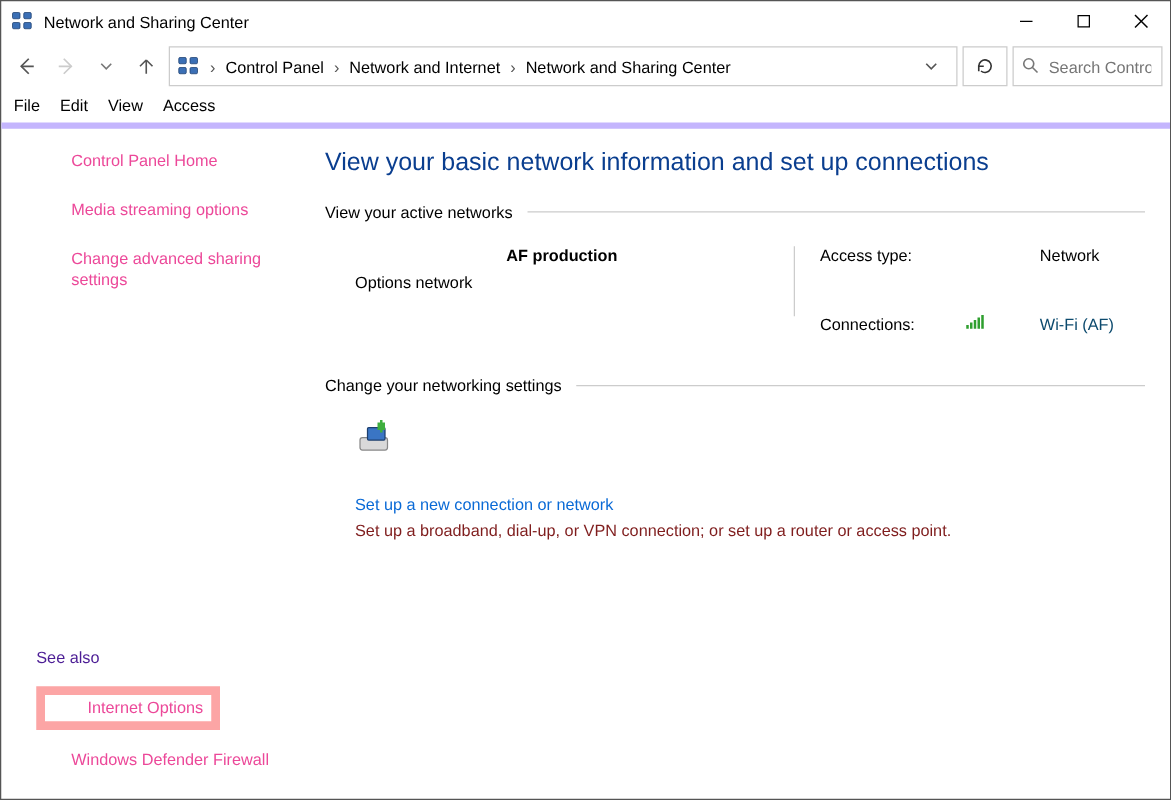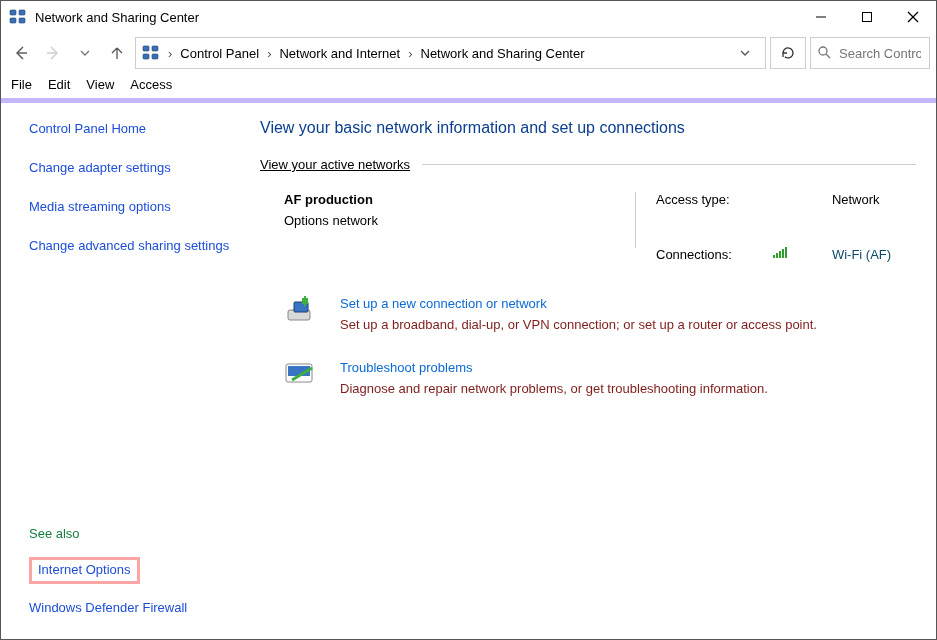--- a/index.html
+++ b/index.html
@@ -109,83 +109,84 @@
     height: calc(640px - 32px - 40px - 28px);
   }
   .sidebar {
     width: 255px;
     padding: 18px 18px 10px 28px;
     display:flex;
     flex-direction:column;
   }
   .sidebar .linklist a,
   .sidebar .bottom a {
-    color:#1d4ed8;
+    color:#ec4899;
     text-decoration:none;
     display:block;
     line-height:1.3;
+    margin-left:28px;
   }
   .sidebar .linklist > * { margin-bottom: 22px; }
   .sidebar .spacer { flex:1; }
-  .sidebar .see-also-hdr { color:#15803d; margin-bottom:14px; }
+  .sidebar .see-also-hdr { color:#4c1d95; margin-bottom:14px; }
   .sidebar .bottom > * { margin-bottom:16px; }
   .highlighted-link {
     display:inline-block;
-    border:3px solid #fca5a5;
+    border:7px solid #fca5a5;
     padding:2px 6px;
   }
   .highlighted-link a { text-decoration: underline; }
 
   
   .main {
     flex:1;
     padding: 12px 20px 0 4px;
   }
   .main h1 {
     color:#0a3e8f;
     font-weight: normal;
-    font-size: 16px;
+    font-size: 20px;
     margin: 4px 0 20px 0;
   }
   .section-header {
     display:flex;
     align-items:center;
     margin-bottom: 20px;
-    text-decoration: underline;
   }
   .section-header .label { white-space:nowrap; margin-right:12px;}
   .section-header .rule {
     flex:1; height:1px; background:#ccc;
   }
   .networks-row {
     display:flex;
     padding-left: 24px;
     margin-bottom: 34px;
   }
   .net-left { flex:1; }
-  .net-left .net-name { font-weight:700; margin-bottom:6px;}
+  .net-left .net-name { font-weight:700; margin-bottom:6px;text-align:center;}
   .vline { width:1px; background:#ccc; margin:0 20px; height:56px;}
   .net-right {
     width: 260px;
     display:grid;
     grid-template-columns: auto auto 1fr;
     row-gap: 8px;
     column-gap: 8px;
     align-items:center;
     gap:40px;
   }
   .net-right .klabel { white-space:nowrap;}
   .net-right a { color:#0c4a6e; text-decoration:none;}
   .wifi-icon { display:inline-block; vertical-align:middle; margin-right:4px;}
 
   .settings-list { padding-left: 24px; }
   .settings-item {
     display:flex;
-    gap: 20px;
+    gap: 30px;
     margin-bottom: 28px;
+    flex-direction: column;
   }
   .settings-item .thumb {
     width: 36px; height:30px; flex-shrink:0;
   }
   .settings-item a { color:#0a6ad6; text-decoration:none; display:block; margin-bottom:6px; }
   .settings-item .desc { color:#7f1d1d; }
 </style>
 </head>
 <body>
 
@@ -289,21 +290,20 @@
   <span>Edit</span>
   <span>View</span>
   <span>Access</span>
 </div>
 
 <div class="body-area">
 
   <div class="sidebar">
     <div class="linklist">
       <a href="#">Control Panel Home</a>
-      <a href="#">Change adapter settings</a>
       <a href="#">Media streaming options</a>
       <a href="#">Change advanced sharing settings</a>
     </div>
     <div class="spacer"></div>
     <div class="bottom">
       <div class="see-also-hdr">See also</div>
       <div class="highlighted-link">
         <a href="#">Internet Options</a>
       </div>
       <a href="#">Windows Defender Firewall</a>
@@ -336,46 +336,37 @@
             <rect x="4" y="6" width="2" height="5" fill="#2e9f2e"></rect>
             <rect x="7" y="4" width="2" height="7" fill="#2e9f2e"></rect>
             <rect x="10" y="2" width="2" height="9" fill="#2e9f2e"></rect>
             <rect x="13" y="0" width="2" height="11" fill="#2e9f2e"></rect>
           </svg>
         </span>
         <a href="#">Wi-Fi (AF)</a>
       </div>
     </div>
 
+    <div class="section-header">
+      <span class="label">Change your networking settings</span>
+      <span class="rule"></span>
+    </div>
 
     <div class="settings-list">
       <div class="settings-item">
         <div class="thumb">
           <svg width="36" height="30" viewBox="0 0 36 30">
             <rect x="4" y="14" width="22" height="10" rx="2" fill="#d9d9d9" stroke="#888"></rect>
             <rect x="10" y="6" width="14" height="10" rx="1" fill="#3a75c4" stroke="#1d3f6e"></rect>
             <rect x="18" y="2" width="6" height="6" fill="#3eae3e"></rect>
             <rect x="20" y="0" width="2" height="10" fill="#3eae3e"></rect>
           </svg>
         </div>
         <div>
           <a href="#">Set up a new connection or network</a>
           <div class="desc">Set up a broadband, dial-up, or VPN connection; or set up a router or access point.</div>
         </div>
       </div>
 
-      <div class="settings-item">
-        <div class="thumb">
-          <svg width="36" height="30" viewBox="0 0 36 30">
-            <rect x="2" y="4" width="26" height="18" rx="2" fill="#fff" stroke="#888"></rect>
-            <rect x="4" y="6" width="22" height="10" fill="#3a75c4"></rect>
-            <path d="M8 20 L28 8" stroke="#3eae3e" stroke-width="3"></path>
-          </svg>
-        </div>
-        <div>
-          <a href="#">Troubleshoot problems</a>
-          <div class="desc">Diagnose and repair network problems, or get troubleshooting information.</div>
-        </div>
-      </div>
     </div>
   </div>
 
 </div>
 
 </body></html>

